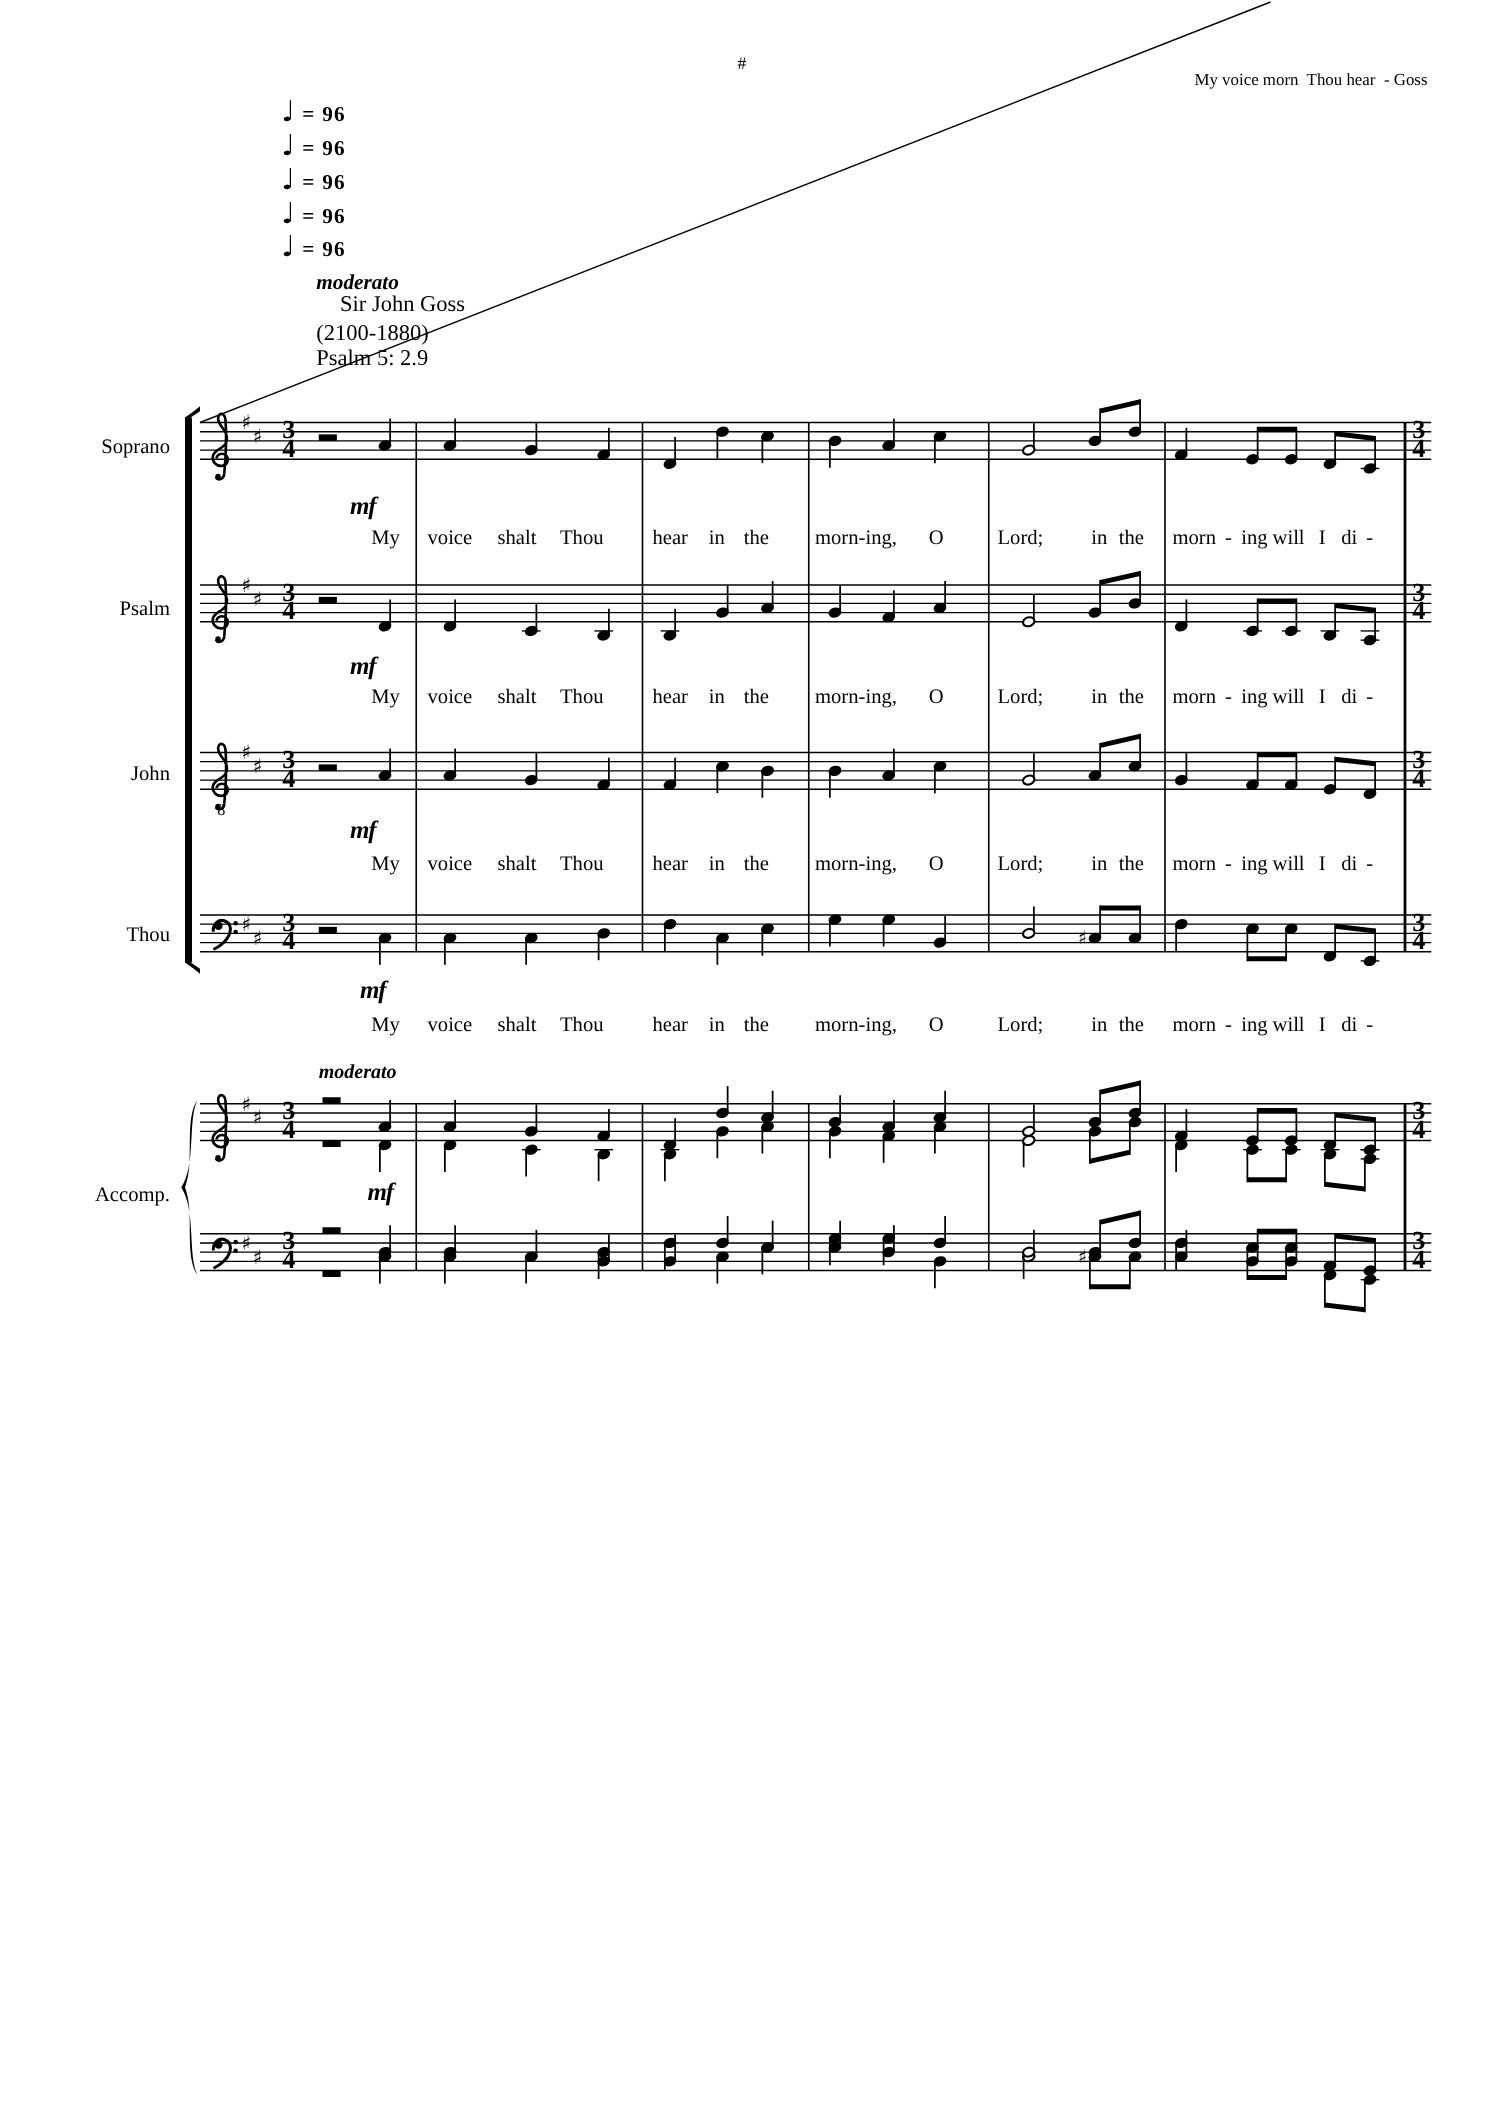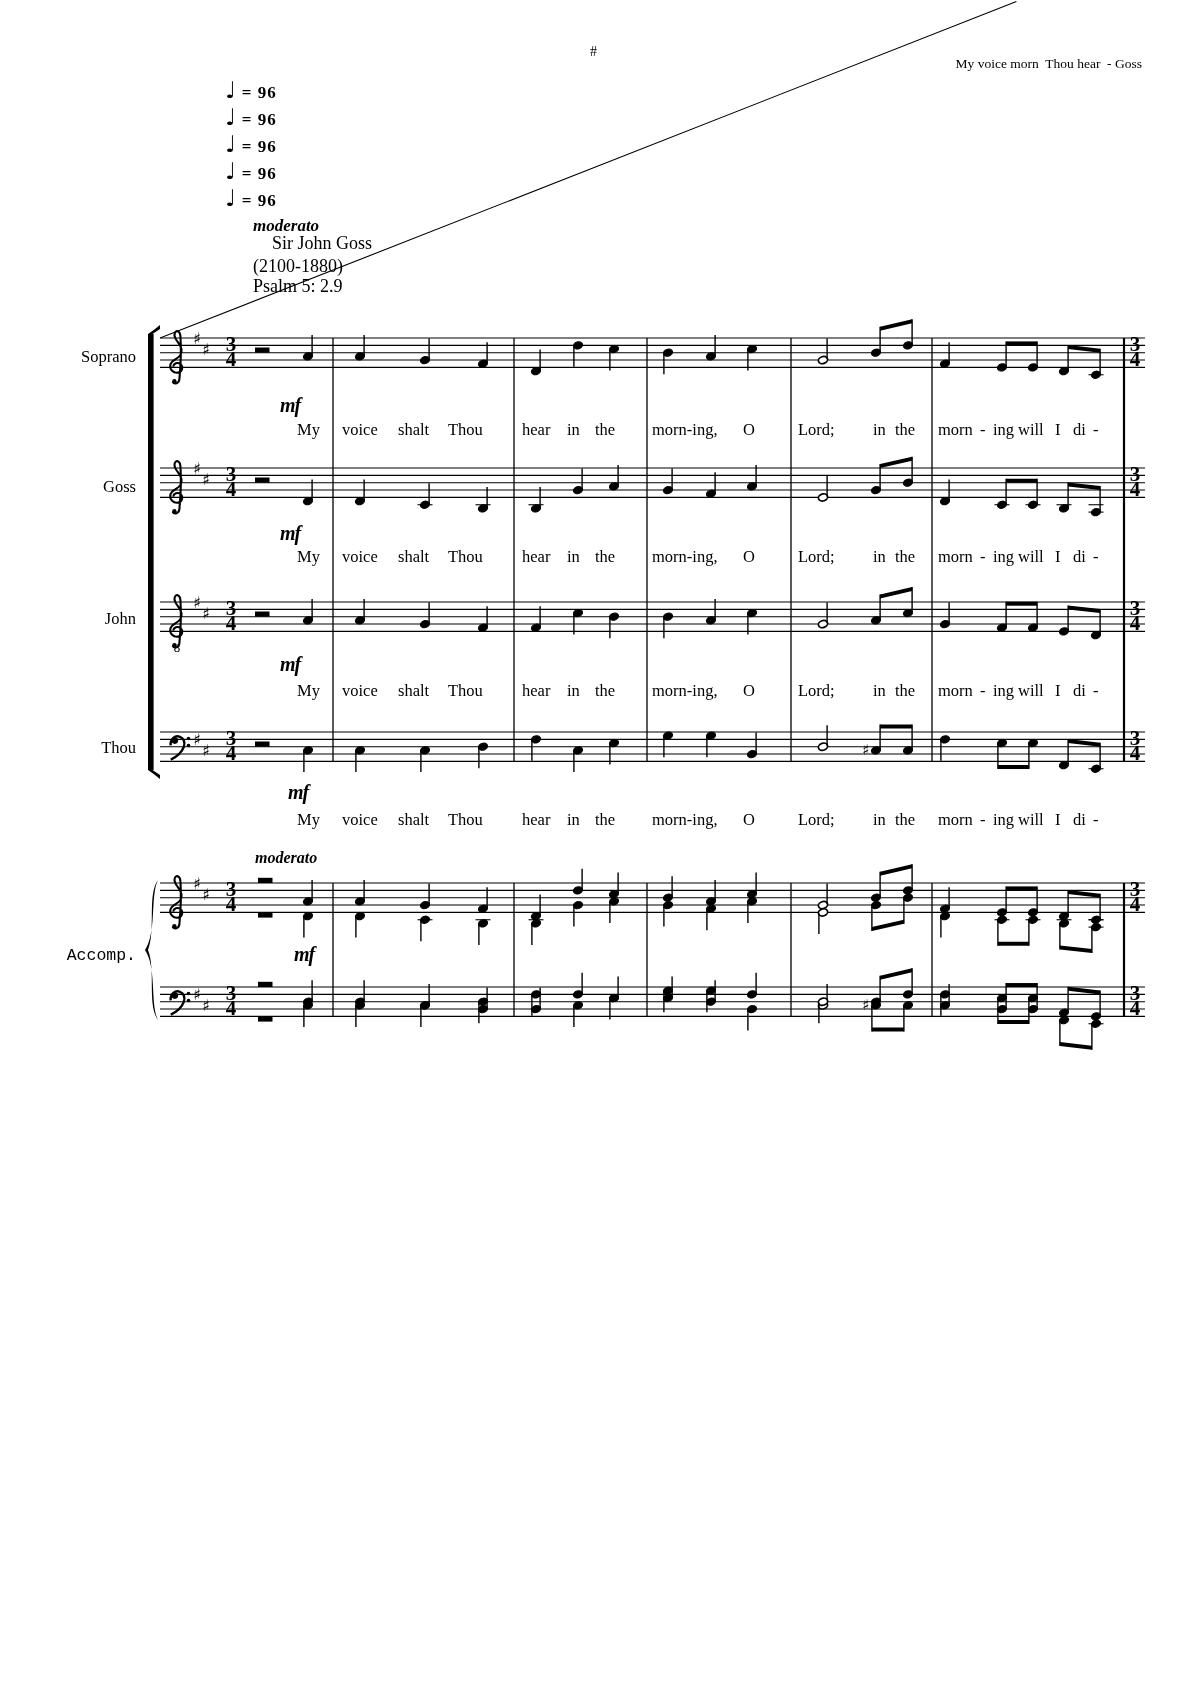--- a/index.html
+++ b/index.html
@@ -517,24 +517,24 @@
       <path d="M148,334 Q154,330 160,325 L160,329 Q154,333 148,337 Z" fill="#000"></path>
       <path d="M148,770 Q154,774 160,779 L160,775 Q154,771 148,767 Z" fill="#000"></path>
       <path d="M158,880 C147,895 156,930 148,950
  C156,970 147,1005 158,1020
  C150,1004 157,968 145,950
  C157,932 150,896 158,880 Z" fill="#000"></path>
     </svg>
 
   <div id="labels">
       <div class="abs part-label" style="top: 347px;">Soprano</div>
-      <div class="abs part-label" style="top: 477px;">Goss</div>
+      <div class="abs part-label" style="top: 477px;">Psalm</div>
       <div class="abs part-label" style="top: 609px;">John</div>
       <div class="abs part-label" style="top: 738px;">Thou</div>
-      <div class="abs part-label" style="top: 946px; font-family: Liberation Mono, monospace;">Accomp.</div>
+      <div class="abs part-label" style="top: 946px;">Accomp.</div>
     </div>
   <div id="dyns">
       <div class="abs dyn" style="left: 280px; top: 394px;">mf</div>
       <div class="abs dyn" style="left: 280px; top: 522px;">mf</div>
       <div class="abs dyn" style="left: 280px; top: 653px;">mf</div>
       <div class="abs dyn" style="left: 288px; top: 781px;">mf</div>
       <div class="abs dyn" style="left: 294px; top: 943px;">mf</div>
     </div>
   <div id="lyric-rows">
       <span class="lyric-word" style="left: 297px; top: 420px;">My</span>

